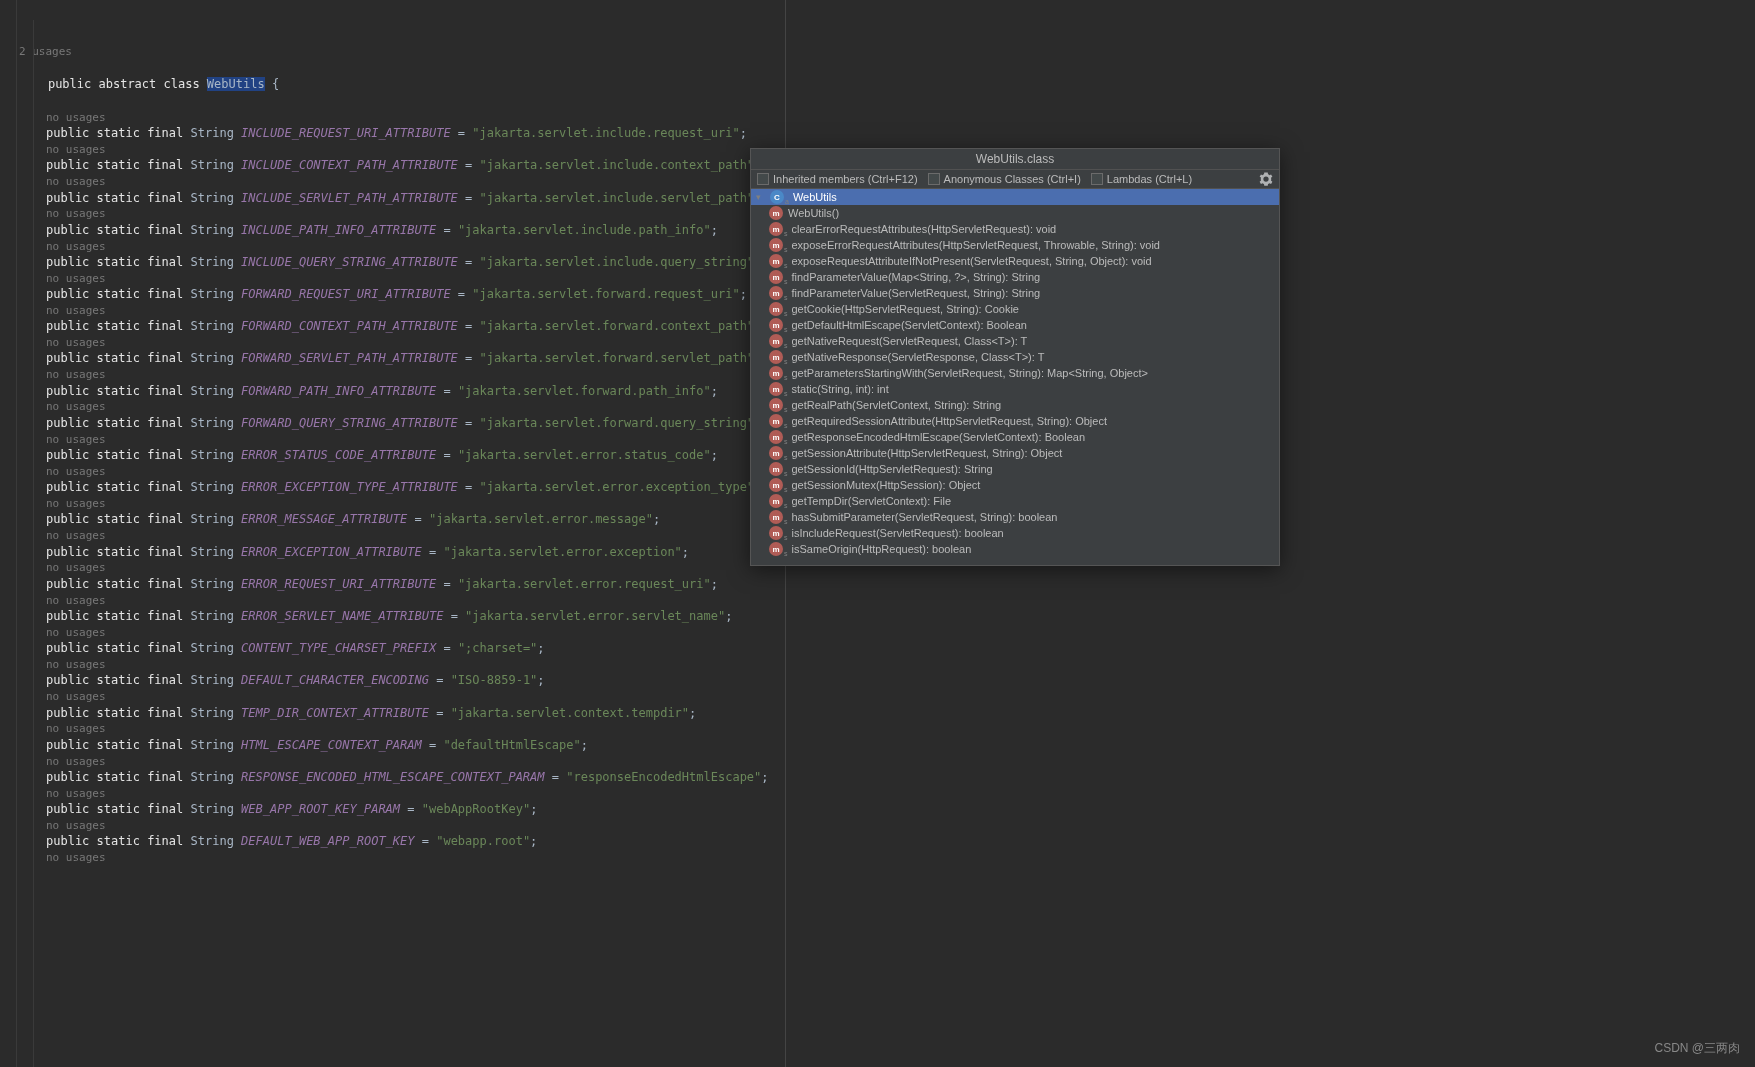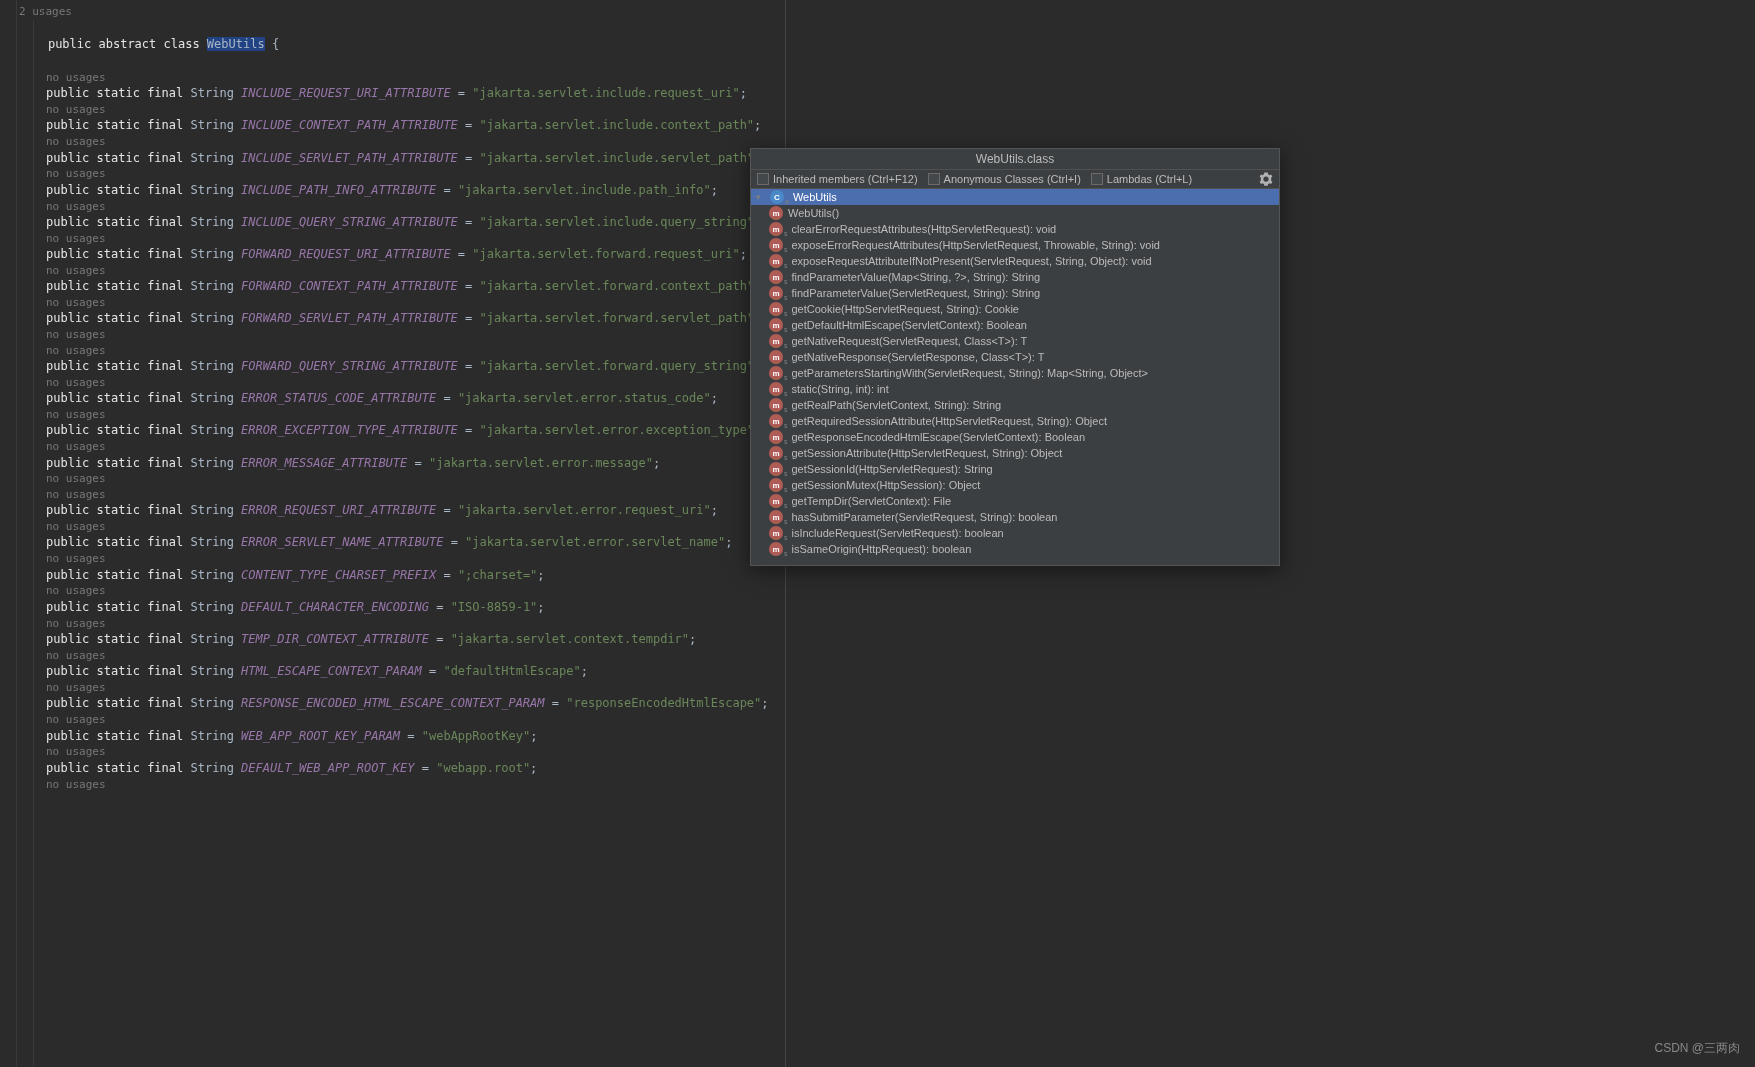--- a/index.html
+++ b/index.html
@@ -14,20 +14,21 @@
   position: relative;
 }
 .editor {
   padding: 4px 0 0 0;
   line-height: 1.4;
 }
 .usages-top {
   color: #787878;
   padding-left: 19px;
   font-size: 11px;
+  margin-top: 40px;
 }
 .line {
   white-space: pre;
   padding-left: 19px;
 }
 .half-indent { padding-left: 46px; }
 .no-usages {
   color: #787878;
   font-size: 11px;
   padding-left: 46px;
@@ -197,29 +198,31 @@
       <div class="line half-indent"><span class="kw">public static final</span> <span class="type">String</span> <span class="const-name">INCLUDE_PATH_INFO_ATTRIBUTE</span><span class="op"> = </span><span class="str">"jakarta.servlet.include.path_info"</span><span class="op">;</span></div>
       <div class="no-usages">no usages</div>
       <div class="line half-indent"><span class="kw">public static final</span> <span class="type">String</span> <span class="const-name">INCLUDE_QUERY_STRING_ATTRIBUTE</span><span class="op"> = </span><span class="str">"jakarta.servlet.include.query_string"</span><span class="op">;</span></div>
       <div class="no-usages">no usages</div>
       <div class="line half-indent"><span class="kw">public static final</span> <span class="type">String</span> <span class="const-name">FORWARD_REQUEST_URI_ATTRIBUTE</span><span class="op"> = </span><span class="str">"jakarta.servlet.forward.request_uri"</span><span class="op">;</span></div>
       <div class="no-usages">no usages</div>
       <div class="line half-indent"><span class="kw">public static final</span> <span class="type">String</span> <span class="const-name">FORWARD_CONTEXT_PATH_ATTRIBUTE</span><span class="op"> = </span><span class="str">"jakarta.servlet.forward.context_path"</span><span class="op">;</span></div>
       <div class="no-usages">no usages</div>
       <div class="line half-indent"><span class="kw">public static final</span> <span class="type">String</span> <span class="const-name">FORWARD_SERVLET_PATH_ATTRIBUTE</span><span class="op"> = </span><span class="str">"jakarta.servlet.forward.servlet_path"</span><span class="op">;</span></div>
       <div class="no-usages">no usages</div>
+      <div class="line half-indent"><span class="kw">public static final</span> <span class="type">String</span> <span class="const-name">FORWARD_PATH_INFO_ATTRIBUTE</span><span class="op"> = </span><span class="str">"jakarta.servlet.forward.path_info"</span><span class="op">;</span></div>
       <div class="no-usages">no usages</div>
       <div class="line half-indent"><span class="kw">public static final</span> <span class="type">String</span> <span class="const-name">FORWARD_QUERY_STRING_ATTRIBUTE</span><span class="op"> = </span><span class="str">"jakarta.servlet.forward.query_string"</span><span class="op">;</span></div>
       <div class="no-usages">no usages</div>
       <div class="line half-indent"><span class="kw">public static final</span> <span class="type">String</span> <span class="const-name">ERROR_STATUS_CODE_ATTRIBUTE</span><span class="op"> = </span><span class="str">"jakarta.servlet.error.status_code"</span><span class="op">;</span></div>
       <div class="no-usages">no usages</div>
       <div class="line half-indent"><span class="kw">public static final</span> <span class="type">String</span> <span class="const-name">ERROR_EXCEPTION_TYPE_ATTRIBUTE</span><span class="op"> = </span><span class="str">"jakarta.servlet.error.exception_type"</span><span class="op">;</span></div>
       <div class="no-usages">no usages</div>
       <div class="line half-indent"><span class="kw">public static final</span> <span class="type">String</span> <span class="const-name">ERROR_MESSAGE_ATTRIBUTE</span><span class="op"> = </span><span class="str">"jakarta.servlet.error.message"</span><span class="op">;</span></div>
       <div class="no-usages">no usages</div>
+      <div class="line half-indent"><span class="kw">public static final</span> <span class="type">String</span> <span class="const-name">ERROR_EXCEPTION_ATTRIBUTE</span><span class="op"> = </span><span class="str">"jakarta.servlet.error.exception"</span><span class="op">;</span></div>
       <div class="no-usages">no usages</div>
       <div class="line half-indent"><span class="kw">public static final</span> <span class="type">String</span> <span class="const-name">ERROR_REQUEST_URI_ATTRIBUTE</span><span class="op"> = </span><span class="str">"jakarta.servlet.error.request_uri"</span><span class="op">;</span></div>
       <div class="no-usages">no usages</div>
       <div class="line half-indent"><span class="kw">public static final</span> <span class="type">String</span> <span class="const-name">ERROR_SERVLET_NAME_ATTRIBUTE</span><span class="op"> = </span><span class="str">"jakarta.servlet.error.servlet_name"</span><span class="op">;</span></div>
       <div class="no-usages">no usages</div>
       <div class="line half-indent"><span class="kw">public static final</span> <span class="type">String</span> <span class="const-name">CONTENT_TYPE_CHARSET_PREFIX</span><span class="op"> = </span><span class="str">";charset="</span><span class="op">;</span></div>
       <div class="no-usages">no usages</div>
       <div class="line half-indent"><span class="kw">public static final</span> <span class="type">String</span> <span class="const-name">DEFAULT_CHARACTER_ENCODING</span><span class="op"> = </span><span class="str">"ISO-8859-1"</span><span class="op">;</span></div>
       <div class="no-usages">no usages</div>
       <div class="line half-indent"><span class="kw">public static final</span> <span class="type">String</span> <span class="const-name">TEMP_DIR_CONTEXT_ATTRIBUTE</span><span class="op"> = </span><span class="str">"jakarta.servlet.context.tempdir"</span><span class="op">;</span></div>

